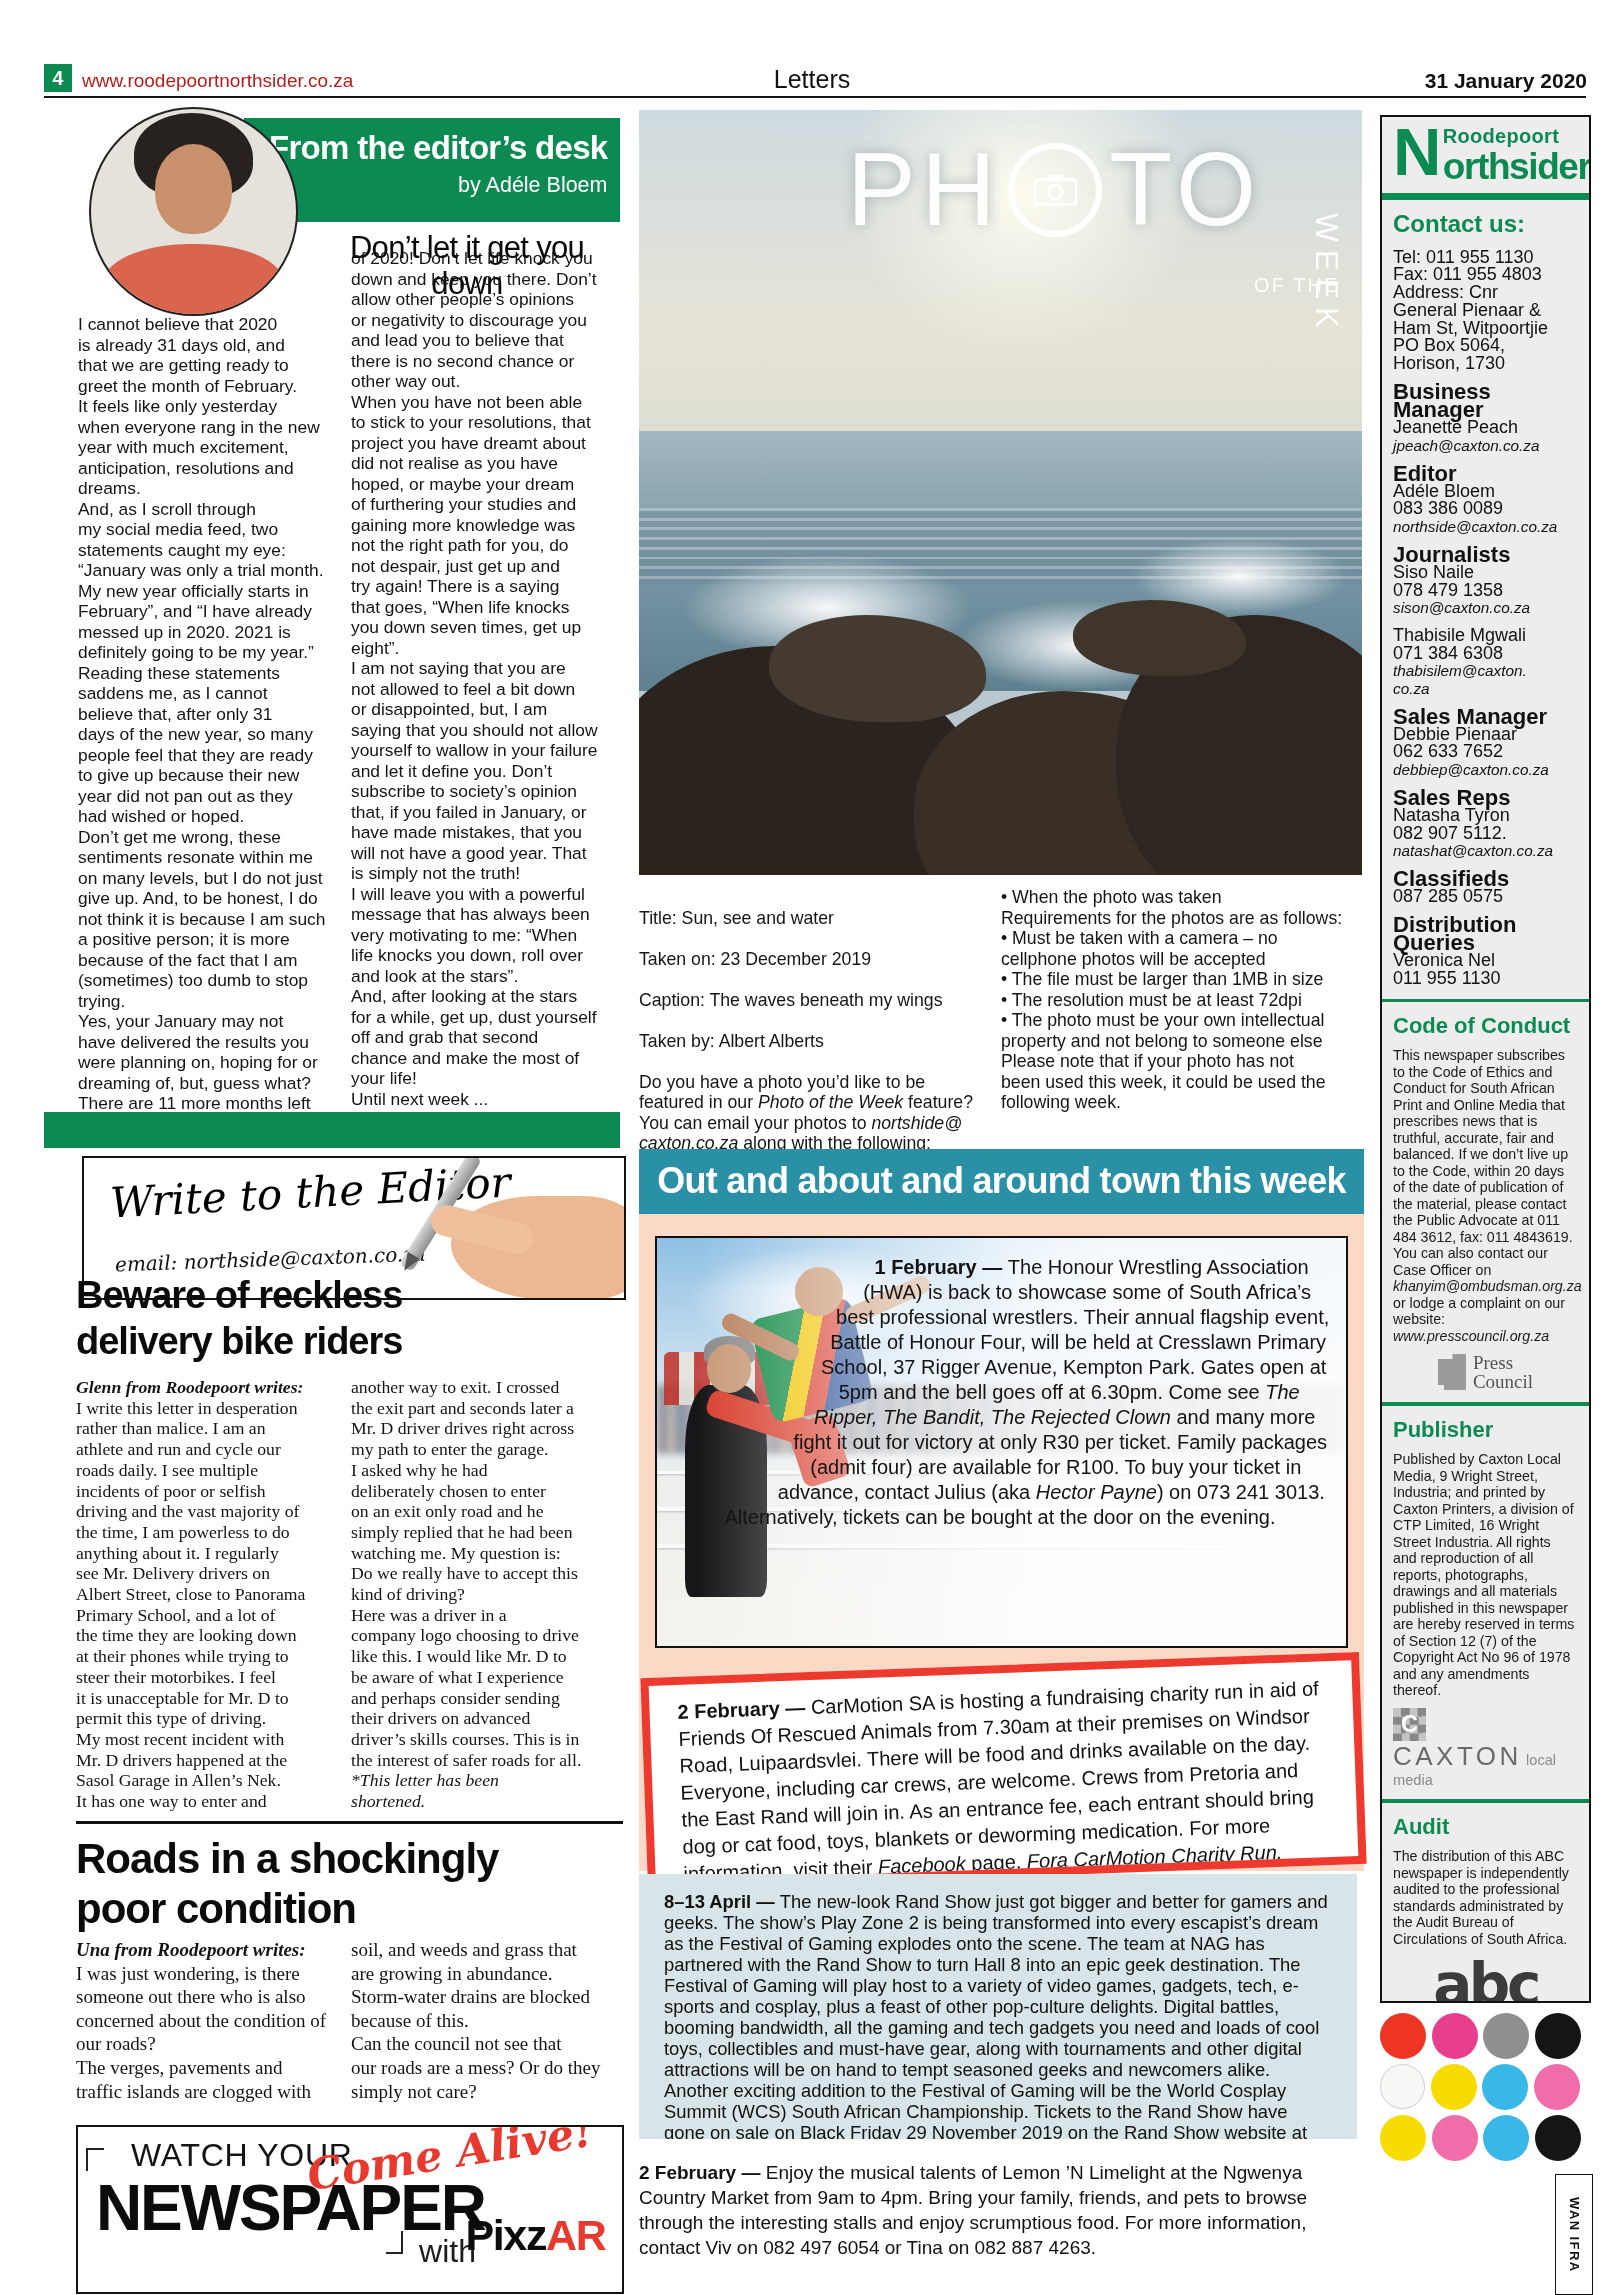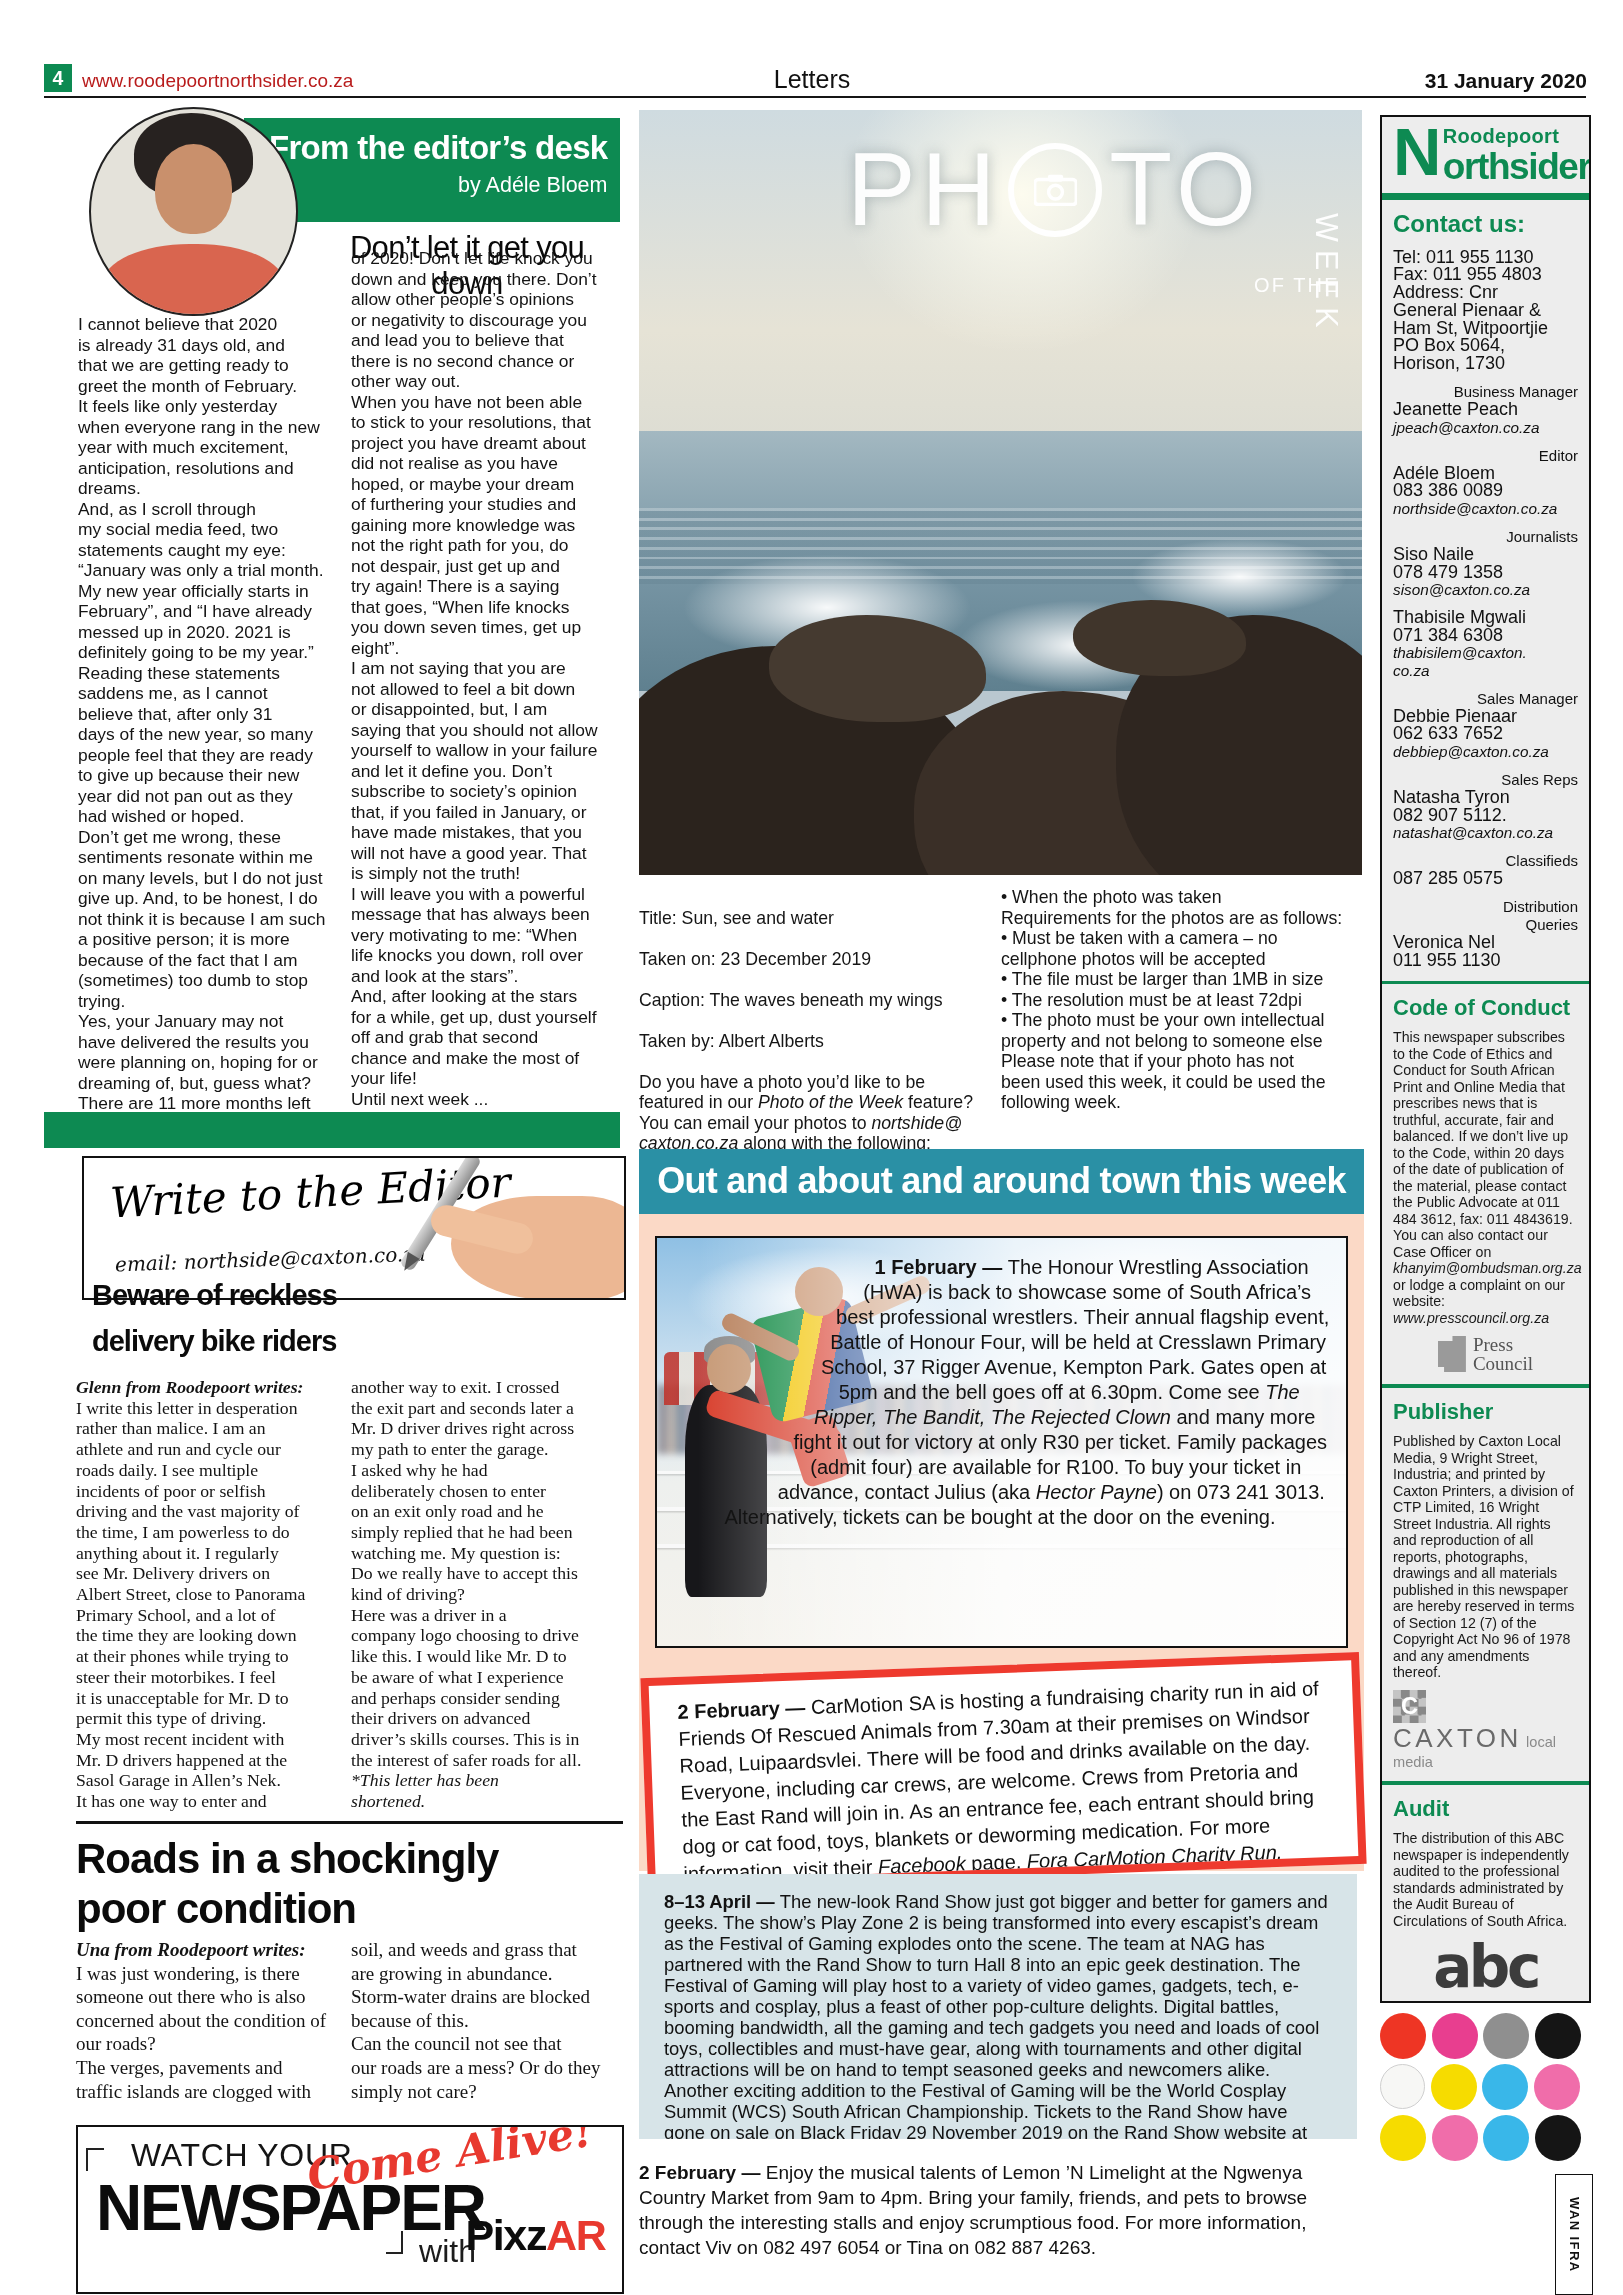--- a/index.html
+++ b/index.html
@@ -87,21 +87,21 @@
   
   .wte{left:82px;top:1156px;width:540px;height:140px;border:2.1px solid #111;background:#fff;overflow:hidden;}
   .wte-script{position:absolute;left:26px;top:9.7px;font-family:"DejaVu Serif",serif;font-style:italic;font-size:42px;color:#000;transform:rotate(-3deg);}
   .wte-email{position:absolute;left:30.5px;top:89px;font-family:"DejaVu Serif",serif;font-style:italic;font-size:20px;color:#111;transform:rotate(-2deg);}
   .hand{position:absolute;right:-14px;top:7px;width:229px;height:132px;}
   .hand-palm{position:absolute;right:0;top:30.5px;width:187px;height:104px;background:#ecb793;border-radius:46% 30% 26% 54%;}
   .hand-finger{position:absolute;right:104px;top:49px;width:104px;height:30.5px;background:#f0c09c;border-radius:16.7px;transform:rotate(14deg);}
   .pen{position:absolute;left:23.6px;top:-19.4px;width:15.3px;height:132px;background:linear-gradient(90deg,#d8d8d8,#8f8f8f);transform:rotate(32deg);border-radius:5.6px;}
   .pen-tip{position:absolute;left:-7px;top:89px;width:0;height:0;border-left:7.6px solid transparent;border-right:7.6px solid transparent;border-top:18px solid #555;transform:rotate(32deg);}
   .letter-head{font-weight:bold;color:#0b0b0b;letter-spacing:-1px;}
-  .bw-head{left:92px;top:1272px;width:544px;font-size:29px;line-height:46px;}
+  .bw-head{left:76px;top:1272px;width:544px;font-size:38px;line-height:46px;}
   .serif-col{font-family:"Liberation Serif",serif;font-size:17.7px;line-height:20.7px;color:#141414;overflow:hidden;}
   .lead{font-weight:bold;font-style:italic;}
   .bw-col1{left:76px;top:1377px;width:272px;height:439px;}
   .bw-col2{left:351px;top:1377px;width:272px;height:439px;}
   .rule2{left:76px;top:1821px;width:547px;height:2.8px;background:#111;}
   .rd-head{left:76px;top:1834px;width:544px;font-size:42px;line-height:50px;}
   .rd-col1{left:76px;top:1938px;width:272px;height:174px;font-size:19px;line-height:23.6px;}
   .rd-col2{left:351px;top:1938px;width:272px;height:174px;font-size:19px;line-height:23.6px;}
 
   
@@ -119,21 +119,21 @@
   
   .sidebar{left:1380px;top:115px;width:211px;height:1888px;background:#ededed;border:2.1px solid #111;box-sizing:border-box;padding:8.3px 11px;overflow:hidden;}
   .logo-row{display:flex;align-items:flex-start;color:#0d8a52;}
   .logo-n{font-size:67px;font-weight:bold;line-height:54px;}
   .logo-right{margin-left:1.4px;}
   .logo-small{font-size:20px;font-weight:bold;letter-spacing:0.3px;}
   .logo-big{font-size:37px;font-weight:bold;letter-spacing:-1.4px;margin-top:-2.8px;}
   .logo-bar{height:7px;background:#0d8a52;margin:5.6px -11px 0 -11px;}
   .sb-rule{height:3.5px;background:#0d8a52;margin:11px -11px;}
   .sb-title{color:#0d8a52;font-size:24px;font-weight:bold;margin:9.7px 0 11px 0;}
-  .sb-h{font-weight:normal;font-size:15px;line-height:18px;white-space:pre-line;text-align:right;}
+  .sb-h{font-weight:bold;font-size:22px;line-height:18px;white-space:pre-line;}
   .sb-t{font-size:18px;line-height:17.7px;white-space:pre-line;}
   .sb-e{font-size:15.3px;line-height:17.4px;font-style:italic;white-space:pre-line;}
   .sb-block{margin-bottom:10.4px;}
   .sb-head2{color:#0d8a52;font-size:22px;font-weight:bold;margin:2.8px 0 8.3px 0;}
   .sb-para{font-size:14.2px;line-height:16.5px;color:#1a1a1a;}
   .pc-row{display:flex;align-items:center;justify-content:center;margin:8.3px 0 1.4px 0;}
   .pc-glyph{width:28px;height:36px;background:#9a9a9a;clip-path:polygon(0 14%,52% 14%,52% 0,100% 0,100% 100%,22% 100%,22% 86%,0 86%);margin-right:7px;}
   .pc-text{font-family:"Liberation Serif",serif;font-size:19px;line-height:19.4px;color:#555;white-space:pre-line;}
   .cx-row{display:flex;flex-direction:column;align-items:flex-start;margin:9.7px 0 1.4px 0;}
   .cx-glyph{width:33px;height:33px;background:repeating-conic-gradient(#888 0 25%,#c4c4c4 0 50%);background-size:16.7px 16.7px;display:flex;align-items:center;justify-content:center;color:#fff;font-size:23.6px;font-weight:bold;}

